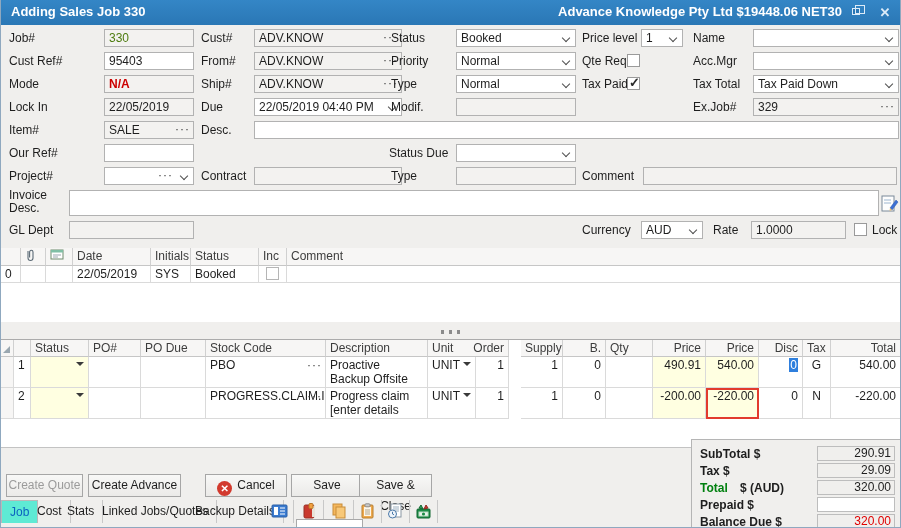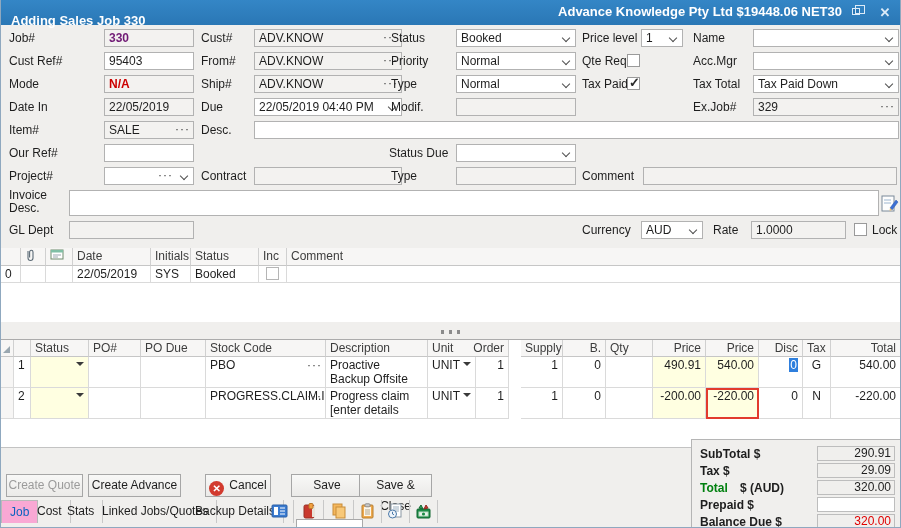--- a/index.html
+++ b/index.html
@@ -5,21 +5,21 @@
   * { margin:0; padding:0; box-sizing:border-box; }
   html,body { background:#d4d0c8; }
   #win {
     position:relative; width:901px; height:528px; overflow:hidden;
     font-family:"Liberation Sans", sans-serif; font-size:12px; color:#1e1e1e;
     background:#f0efed; border:1px solid #8fa8bf; border-top:none;
   }
   
   .titlebar { position:absolute; left:0; top:0; width:100%; height:25px;
     background:linear-gradient(#3486c6,#2a77b5); color:#fff; }
-  .titlebar .tl { position:absolute; left:10px; top:4px; font-size:13px; font-weight:bold;margin-top:9px; }
+  .titlebar .tl { position:absolute; left:10px; top:4px; font-size:13px; font-weight:bold; }
   .titlebar .tr { position:absolute; right:58px; top:4px; font-size:13px; font-weight:bold; }
   .winbtn { position:absolute; top:3px; width:26px; height:19px; text-align:center; color:#dcebf8; cursor:pointer; }
   .restore-glyph { position:absolute; left:8px; top:5px; width:8px; height:7px; border:1px solid #dcebf8; background:#2a77b5; }
   .restore-glyph::before { content:""; position:absolute; left:2px; top:-4px; width:8px; height:7px; border:1px solid #dcebf8; }
   .close-glyph { font-size:13px; font-weight:bold; line-height:19px; }
   
   .lbl { position:absolute; height:18px; line-height:18px; white-space:nowrap; }
   .fld { position:absolute; height:18px; border:1px solid #b2b2b2; background:#fff;
          line-height:16px; padding:0 4px; white-space:nowrap; overflow:hidden; }
   .ro  { background:#f3f2f0; }
@@ -29,21 +29,21 @@
   .dots3::after { content:"···"; }
   .chev2 { right:20px; }
   .cb { position:absolute; width:13px; height:13px; border:1px solid #9a9a9a; background:#fff; }
   .cb.checked::after { content:"✓"; position:absolute; left:1px; top:-3px; font-size:13px; font-weight:bold; color:#2b2b2b; }
   .c1l{left:8px} .c1f{left:103px;width:90px}
   .c2l{left:200px} .c2f{left:253px;width:148px}
   .c3l{left:390px} .c3f{left:455px;width:120px}
   .c4l{left:581px}
   .c5l{left:692px} .c5f{left:752px;width:146px}
   .r1{top:29px}.r2{top:52px}.r3{top:75px}.r4{top:98px}.r5{top:121px}.r6{top:144px}.r7{top:167px}.r9{top:221px}
-  .v-blue{color:#701a75;font-weight:bold} .v-red{color:#cc0000;font-weight:bold}
+  .v-blue{color:#4d7c0f;font-weight:normal} .v-red{color:#cc0000;font-weight:bold}
   
   .gridbg { position:absolute; background:#fff; }
   .cell { position:absolute; border-right:1px solid #dadada; border-bottom:1px solid #dadada;
           padding:1px 4px; line-height:14px; overflow:hidden; }
   .hdr  { background:#f7f6f5; color:#3d3d3d; border-right:1px solid #d0d0d0; border-bottom:1px solid #c6c6c6; }
   .num  { text-align:right; }
   .yellow { background:#ffffe1; }
   
   .cgh{top:248px;height:18px} .cgr{top:266px;height:17px}
   .cc-num{left:0;width:20px} .cc-clip{left:20px;width:25px} .cc-note{left:45px;width:27px}
@@ -72,21 +72,21 @@
   .footer { position:absolute; left:0; top:447px; width:901px; height:81px; background:#f0efed; border-top:1px solid #c3c3c3; }
   .btn { position:absolute; top:474px; height:23px; border:1px solid #a6a6a6; background:linear-gradient(#f8f8f7,#ebeae8);
          text-align:center; line-height:21px; cursor:pointer; }
   .btn.disabled { color:#9b9b9b; cursor:default; }
   .cancel-x { display:inline-block; width:15px; height:15px; border-radius:50%; background:#d23a2e; color:#fff;
               font-size:10px; font-weight:bold; line-height:15px; vertical-align:-3px; margin-right:5px; }
   .cancel-x::after{ content:"✕"; }
   .tabbar { position:absolute; left:0; top:500px; width:901px; height:23px; }
   .tab { position:absolute; top:0; height:23px; line-height:22px; text-align:center;
          border-right:1px solid #c8c8c8; cursor:pointer; padding:0 8px; }
-  .tab.active { background:#f9a8d4; color:#0b63c0; border:1px solid #b9b9b9; border-bottom:none;text-align:center; }
+  .tab.active { background:#5eead4; color:#0b63c0; border:1px solid #b9b9b9; border-bottom:none;text-align:center; }
   .icon-slot { position:absolute; top:0; height:23px; width:29px; border-right:1px solid #c8c8c8; cursor:pointer; }
   .icon-slot svg { position:absolute; left:6px; top:3px; }
   .tooltip-stub { position:absolute; left:295px; top:519px; width:67px; height:9px; background:#fff; border:1px solid #a9a9a9; border-bottom:none; }
   
   .totals { position:absolute; left:690px; top:439px; width:211px; height:89px; background:#f0efed;
             border-left:1px solid #b5b5b5; border-top:1px solid #b5b5b5; }
   .t-lbl { position:absolute; left:8px; font-weight:bold; white-space:nowrap; }
   .t-val { position:absolute; left:125px; width:78px; height:15px; border:1px solid #bdbdbd; background:#f0efed;
            text-align:right; line-height:13px; padding:0 3px; }
   .t-green{color:#00800f} .t-red{color:#e00000}
@@ -132,21 +132,21 @@
   <div class="fld ro c1f r3"><span class="v-red">N/A</span></div>
   <span class="lbl c2l r3">Ship#</span>
   <div class="fld ro c2f r3"><span>ADV.KNOW</span><span class="dots3"></span></div>
   <span class="lbl c3l r3">Type</span>
   <div class="fld c3f r3"><span>Normal</span><span class="chev"></span></div>
   <span class="lbl c4l r3">Tax Paid</span>
   <span class="cb checked" style="left:626px;top:77px"></span>
   <span class="lbl c5l r3">Tax Total</span>
   <div class="fld c5f r3"><span>Tax Paid Down</span><span class="chev"></span></div>
 
-  <span class="lbl c1l r4">Date In</span>
+  <span class="lbl c1l r4">Lock In</span>
   <div class="fld ro c1f r4"><span>22/05/2019</span></div>
   <span class="lbl c2l r4">Due</span>
   <div class="fld c2f r4"><span>22/05/2019 04:40 PM</span><span class="chev"></span></div>
   <span class="lbl c3l r4">Modif.</span>
   <div class="fld ro c3f r4"><span></span></div>
   <span class="lbl c5l r4">Ex.Job#</span>
   <div class="fld ro c5f r4"><span>329</span><span class="dots3"></span></div>
 
   <span class="lbl c1l r5">Item#</span>
   <div class="fld ro c1f r5"><span>SALE</span><span class="dots3"></span></div>
@@ -278,21 +278,21 @@
   <div class="cell yellow sgr2 sc-pex num">-200.00</div>
   <div class="cell yellow sgr2 sc-pinc num focus-red">-220.00</div>
   <div class="cell sgr2 sc-disc num">0</div>
   <div class="cell sgr2 sc-tax">N</div>
   <div class="cell sgr2 sc-total num">-220.00</div>
 
   <div class="footer"></div>
 
   <div class="btn disabled" style="left:5px;width:77px">Create Quote</div>
   <div class="btn" style="left:87px;width:93px">Create Advance</div>
-  <div class="btn" style="left:204px;width:66px"><span class="cancel-x"></span><span>Cancel</span></div>
+  <div class="btn" style="left:204px;width:82px"><span class="cancel-x"></span><span>Cancel</span></div>
   <div class="btn" style="left:290px;width:72px">Save</div>
   <div class="btn" style="left:358px;width:73px">Save &amp; Close</div>
 
   <div class="tabbar">
     <div class="tab active" style="left:0">Job</div>
     <div class="tab" style="left:28px">Cost</div>
     <div class="tab" style="left:58px">Stats</div>
     <div class="tab" style="left:93px">Linked Jobs/Quotes</div>
     <div class="tab" style="left:186px">Backup Details</div>
 

